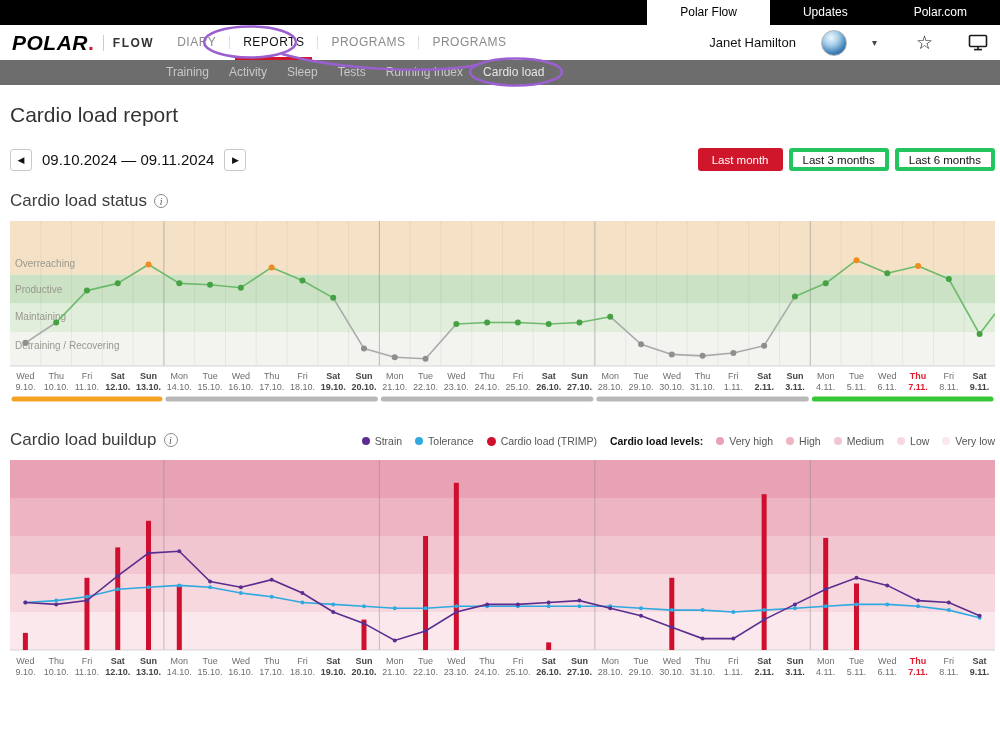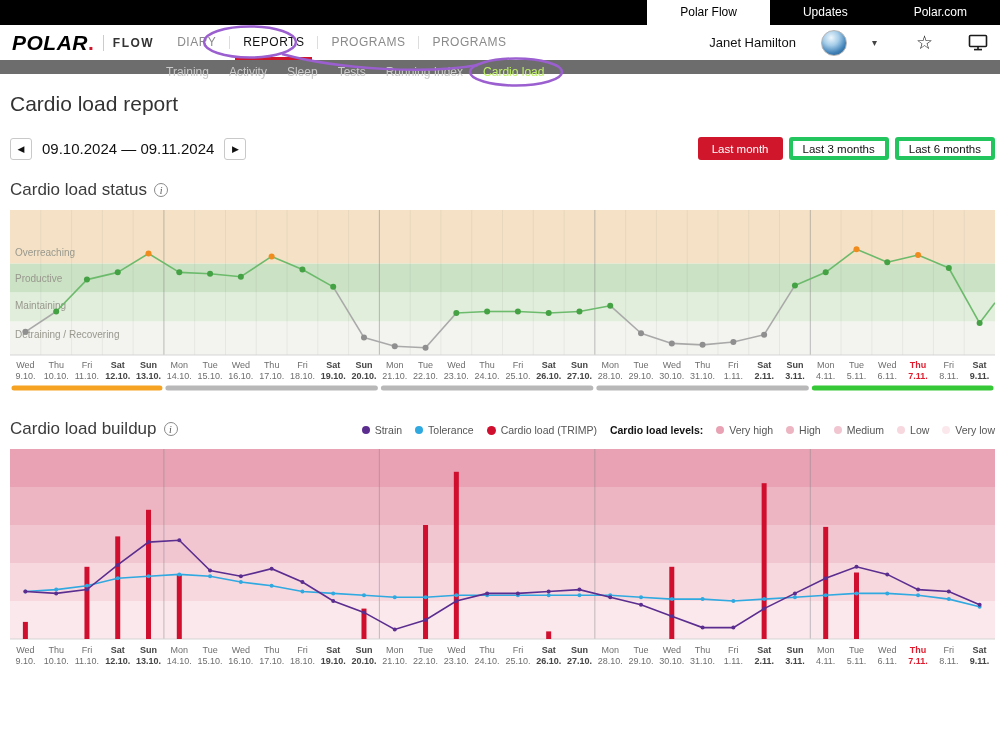--- a/index.html
+++ b/index.html
@@ -29,23 +29,23 @@
   .nav-sep { width:1px; height:13px; background:#ddd; }
   .header-right { margin-left:auto; display:flex; align-items:center; gap:25px; }
   .user-name { font-size:13px; color:#111; cursor:pointer; }
   .avatar { width:26px; height:26px; border-radius:50%; border:1px solid #b5b5b5; cursor:pointer;
     background: radial-gradient(circle at 38% 28%, #eef7fc 0%, #a6cde9 34%, #3e80b6 68%, #27557f 100%); }
   .caret { font-size:10px; color:#444; cursor:pointer; }
   .star { font-size:19px; color:#111; margin-left:14px; cursor:pointer; line-height:1; }
   .monitor { margin-left:10px; cursor:pointer; display:inline-flex; }
 
   
-  .subnav { height:14px; background:#6d6d6d; display:flex; align-items:flex-start; padding-left:156px; }
+  .subnav { height:25px; background:#6d6d6d; display:flex; align-items:center; padding-left:156px; }
   .subnav-item { font-size:12px; color:#c9c9c9; line-height:25px; padding:0 10px; }
-  .subnav-item.active { color:#bef264; }
+  .subnav-item.active { color:#e5e5e5; }
 
   
   .annotation { position:absolute; top:0; left:0; pointer-events:none; z-index:40; }
 
   
   main { padding:0 5px 0 10px; }
   h1 { font-size:21px; font-weight:normal; color:#333; margin:18px 0 0 0; }
 
   .date-row { display:flex; align-items:center; margin-top:21px; width:985px; }
   .arrow-btn { width:22px; height:22px; border:1px solid #c9c9c9; border-radius:3px; background:#fff;

